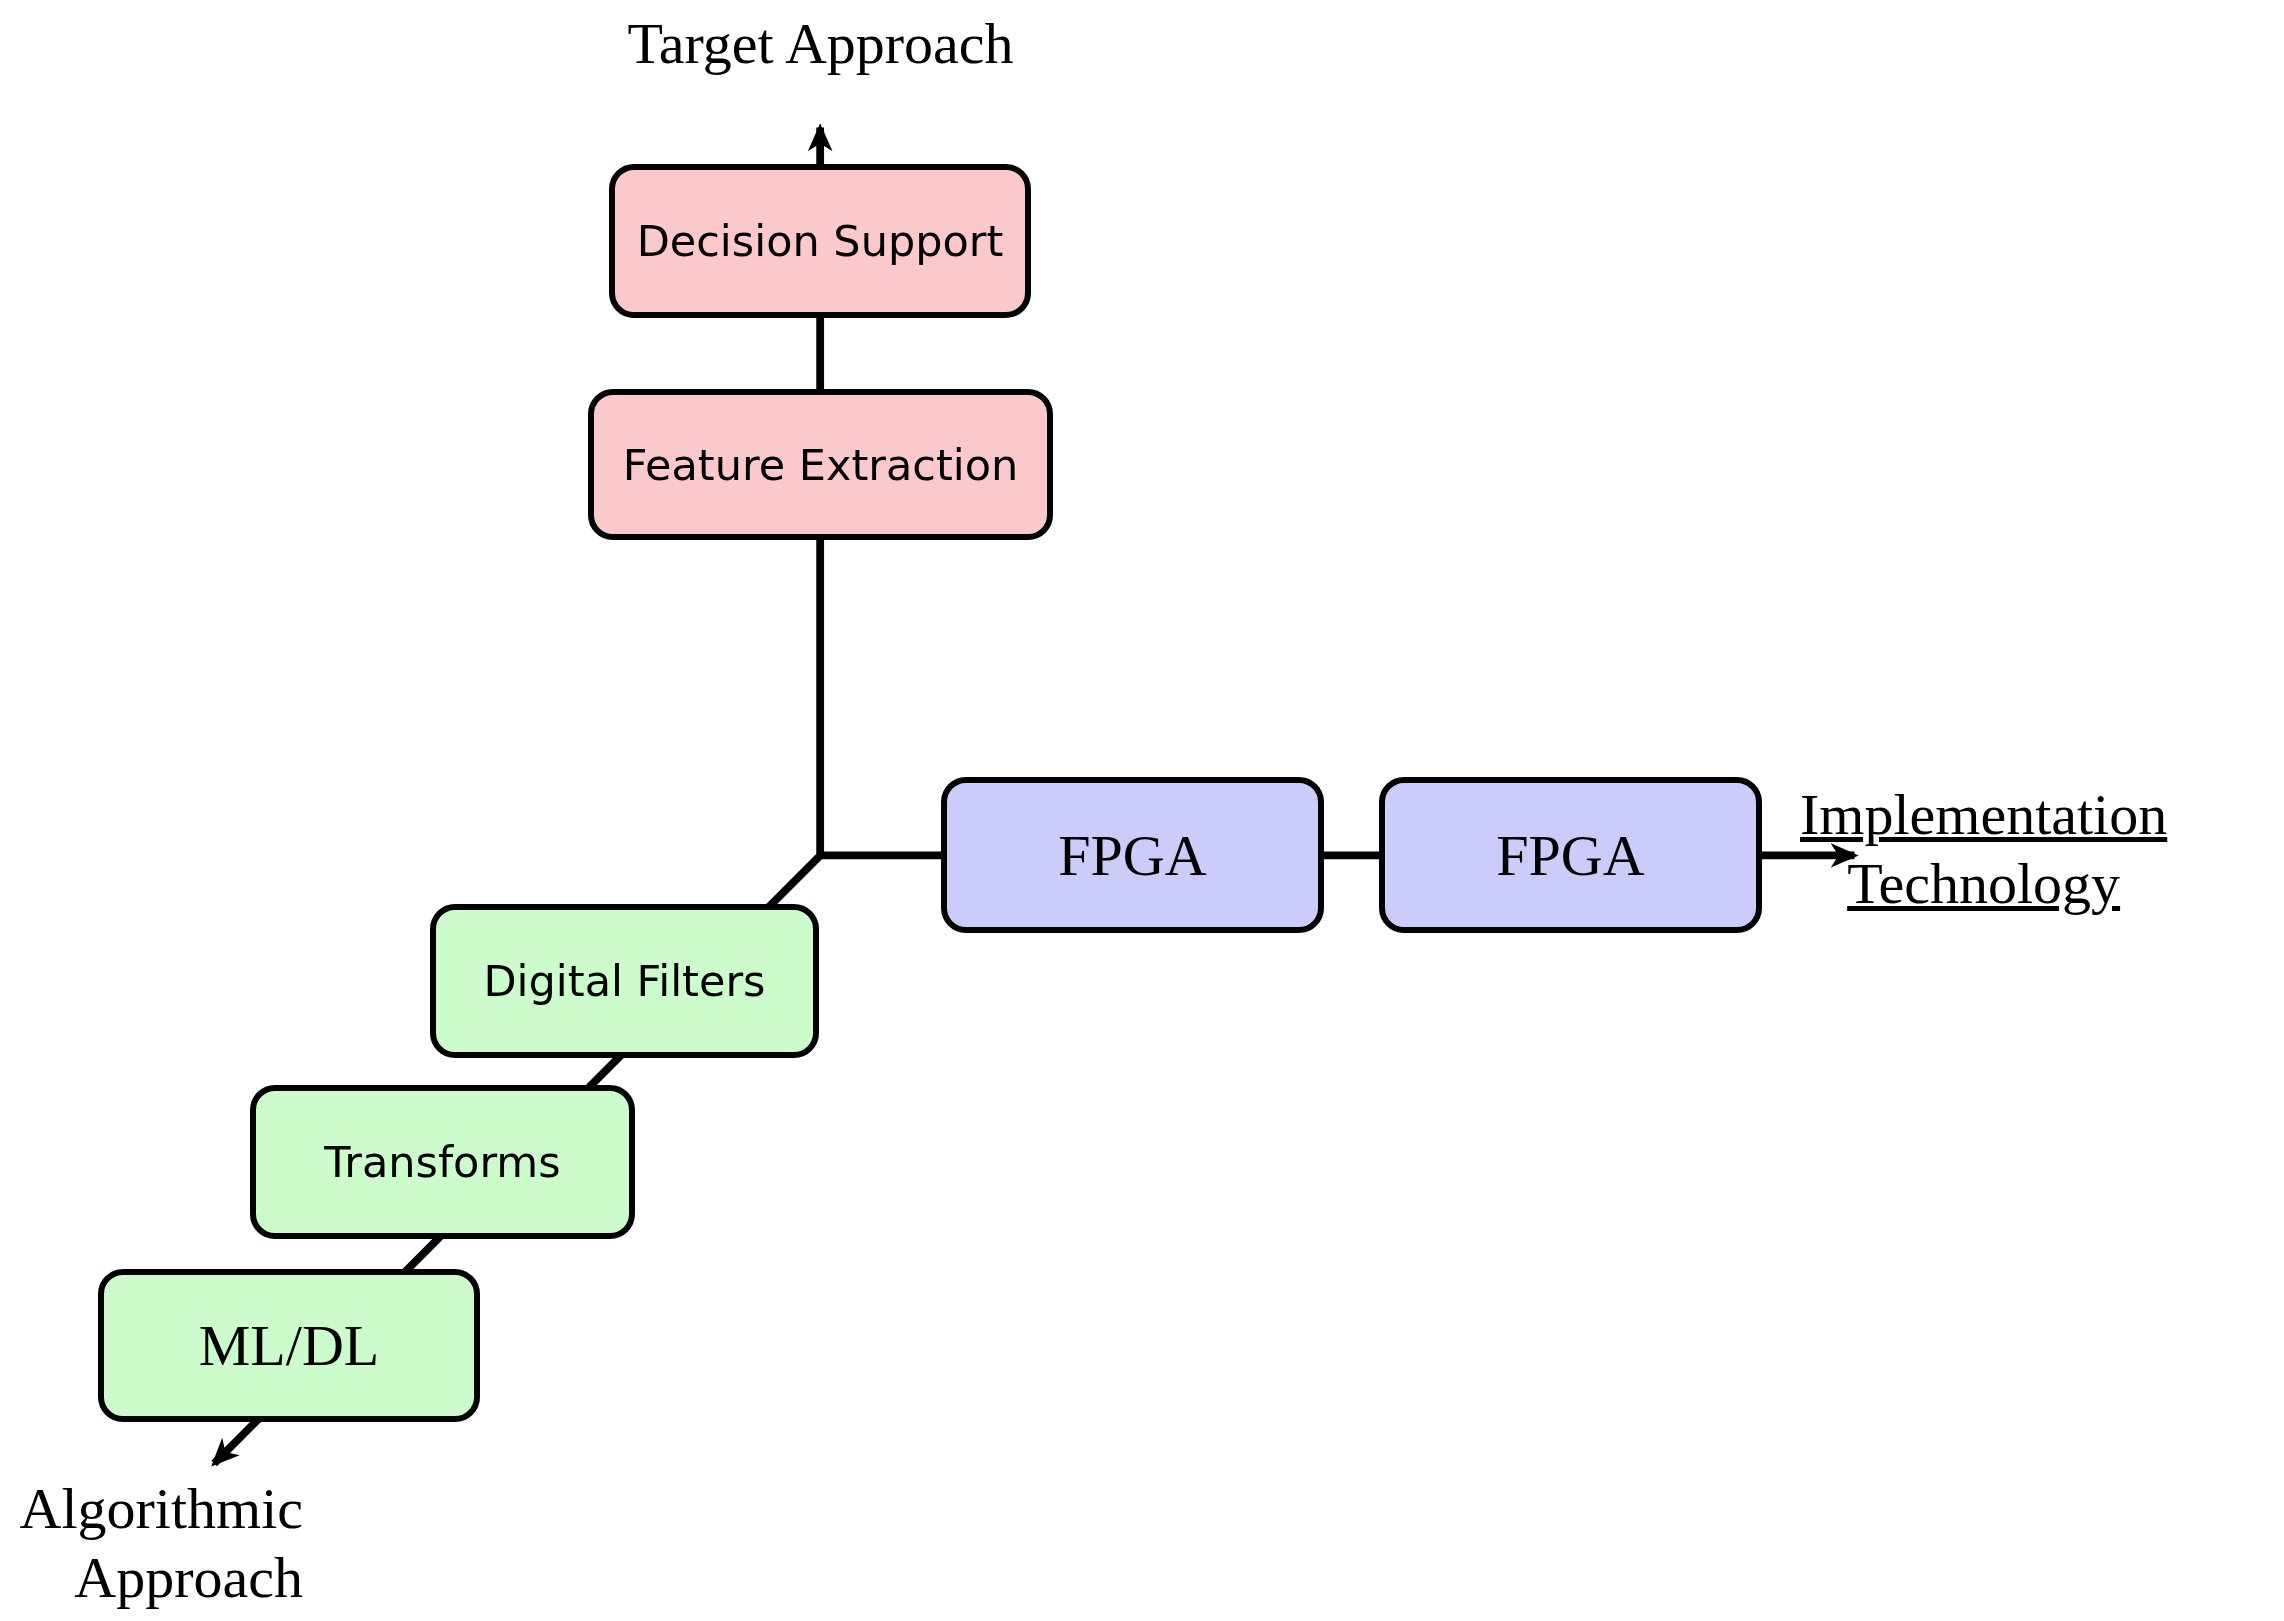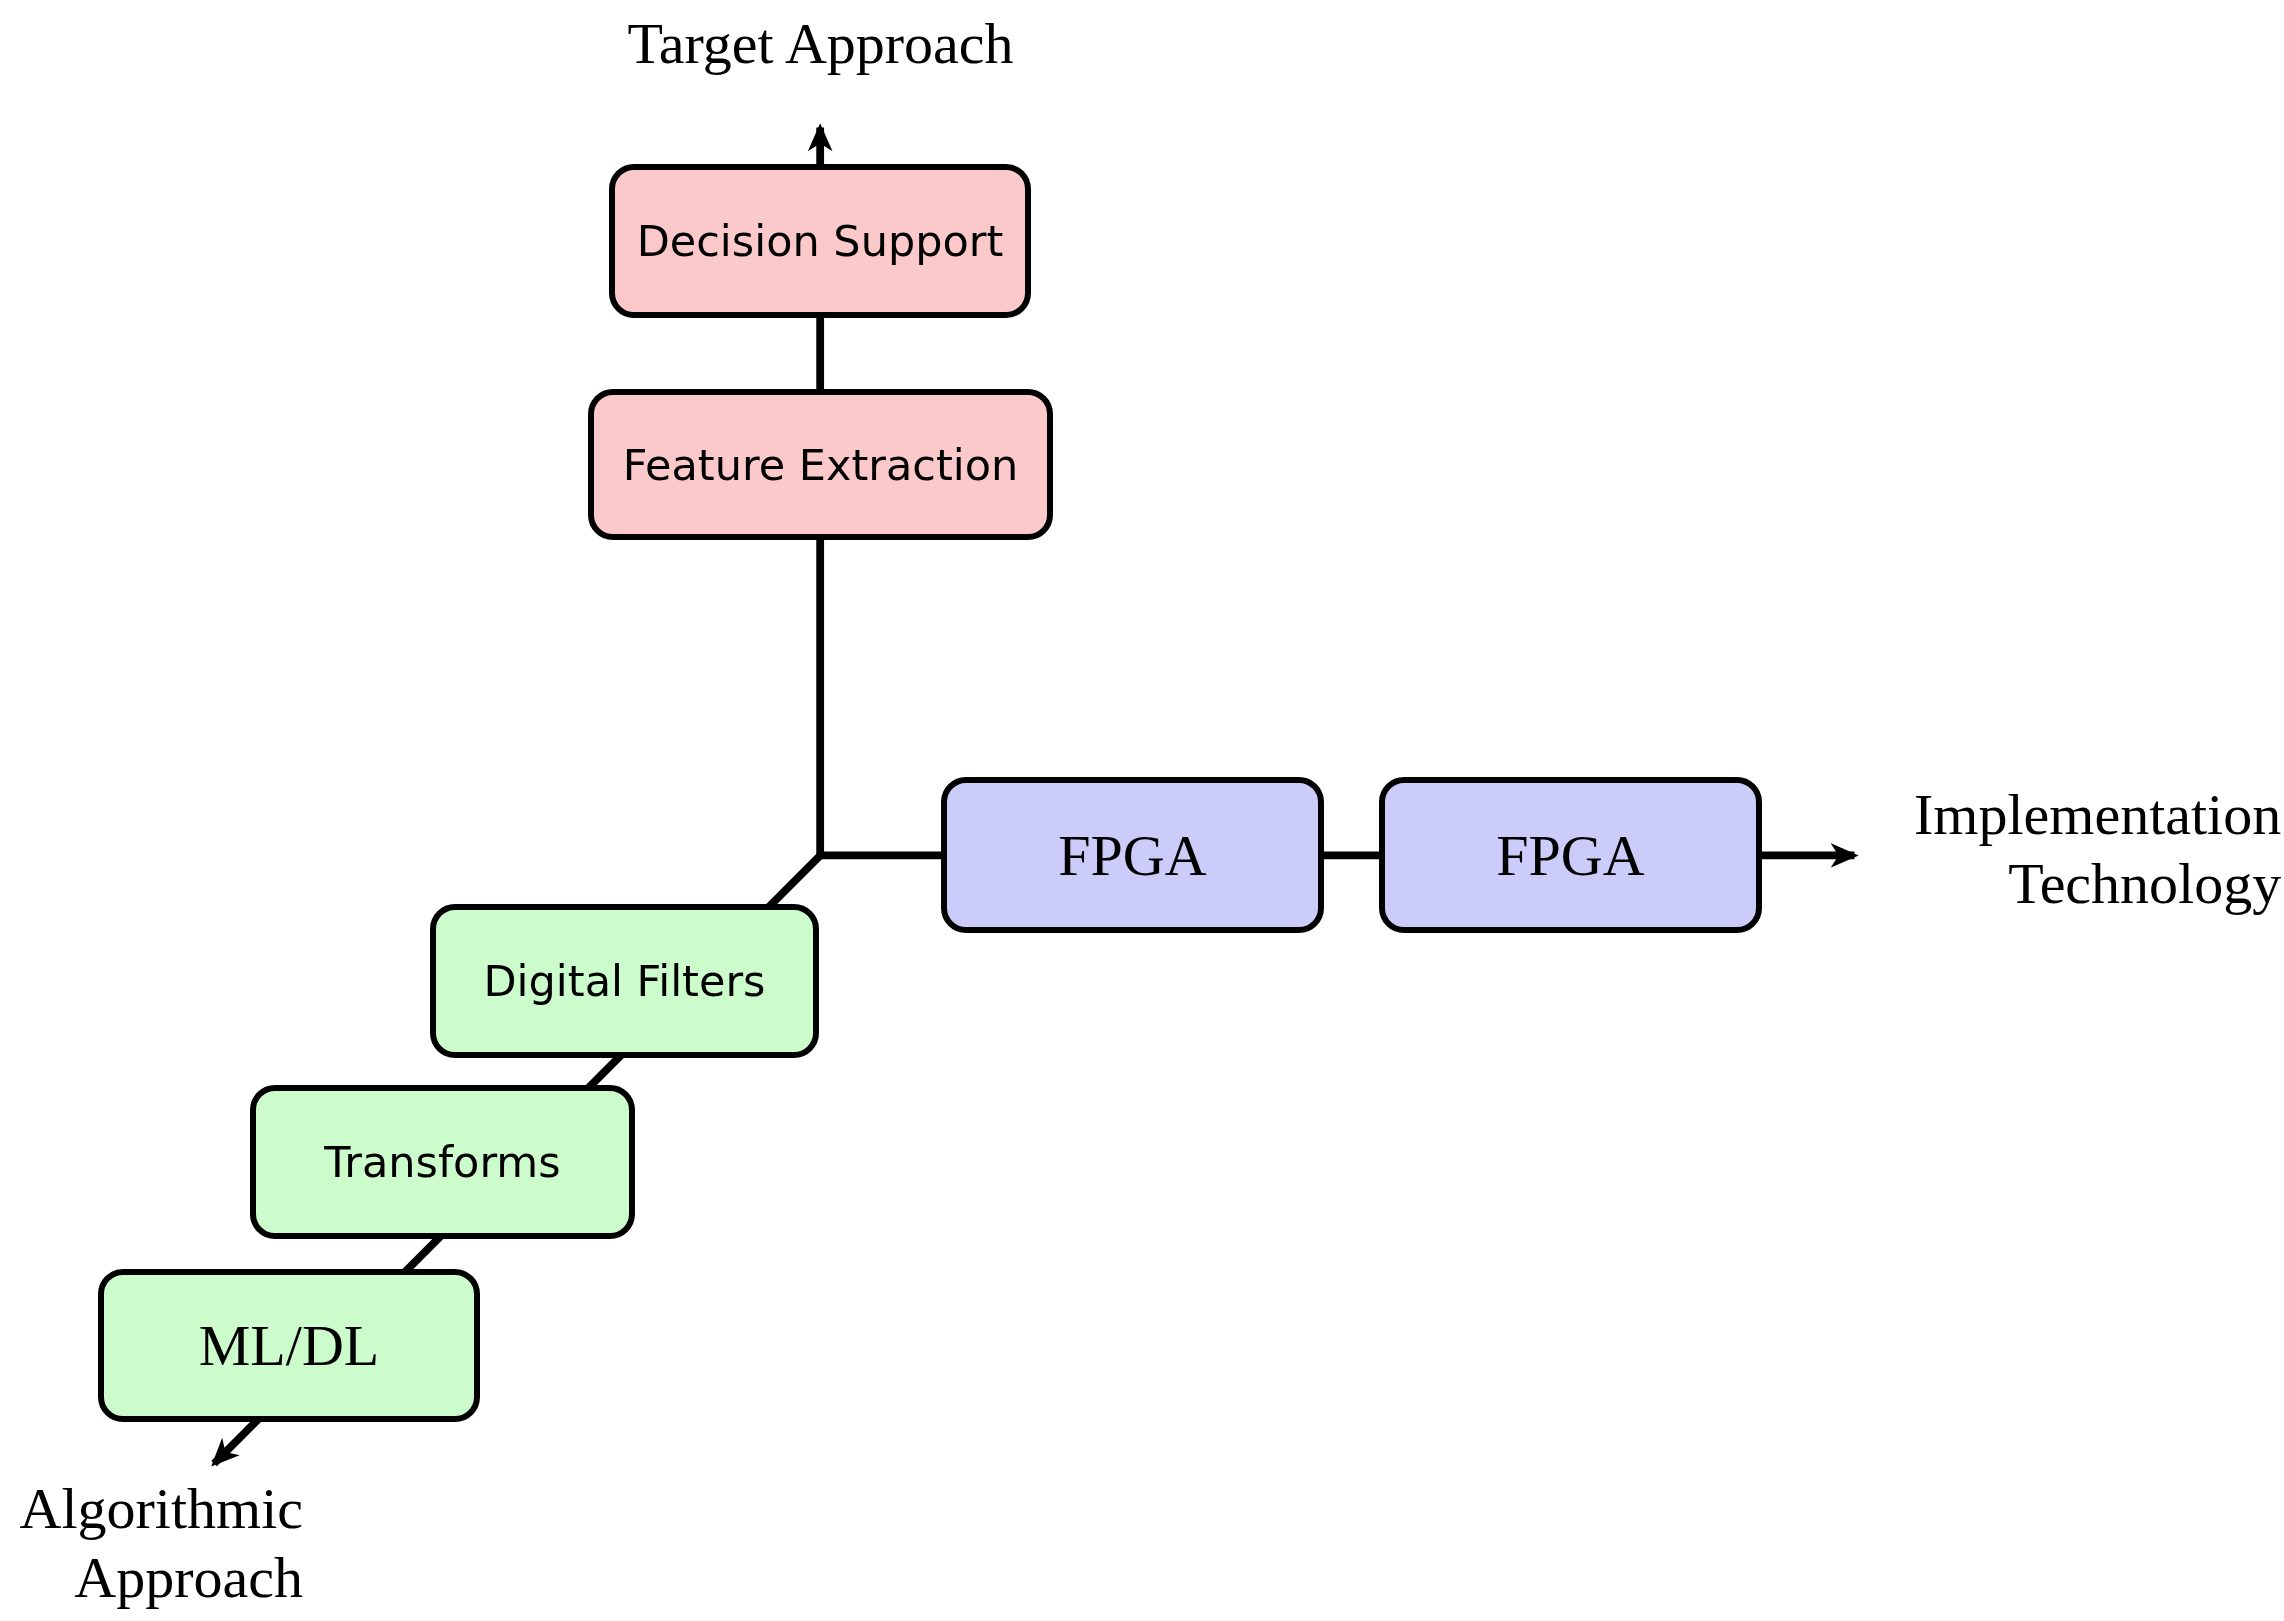--- a/index.html
+++ b/index.html
@@ -44,21 +44,21 @@
     position:absolute;
     z-index:3;
     color:#000;
     font-family:"Liberation Serif",serif;
     font-size:58px;
     line-height:69px;
     white-space:nowrap;
   }
   .axis-label span{display:block;}
   #target-axis-label{left:587px;top:9px;width:467px;text-align:center;}
-  #implementation-axis-label{left:1914px;top:780px;text-align:right;}
+  #implementation-axis-label{left:1800px;top:780px;text-align:center;text-decoration:underline;}
   #algorithmic-axis-label{left:19.5px;top:1474px;text-align:right;}
 
   
   #box-decision-support   {left:609px; top:164px;  width:422px;height:154px;}
   #box-feature-extraction {left:588px; top:389px;  width:465px;height:151px;}
   #box-denoising-filtering{left:581px; top:585px;  width:478px;height:154px;}
   #box-asic               {left:941px;top:777px; width:383px;height:156px;}
   #box-fpga               {left:1379px;top:777px; width:383px;height:156px;}
   #box-digital-filters    {left:430px; top:904px; width:389px;height:154px;}
   #box-transforms         {left:250px; top:1085px; width:385px;height:154px;}

